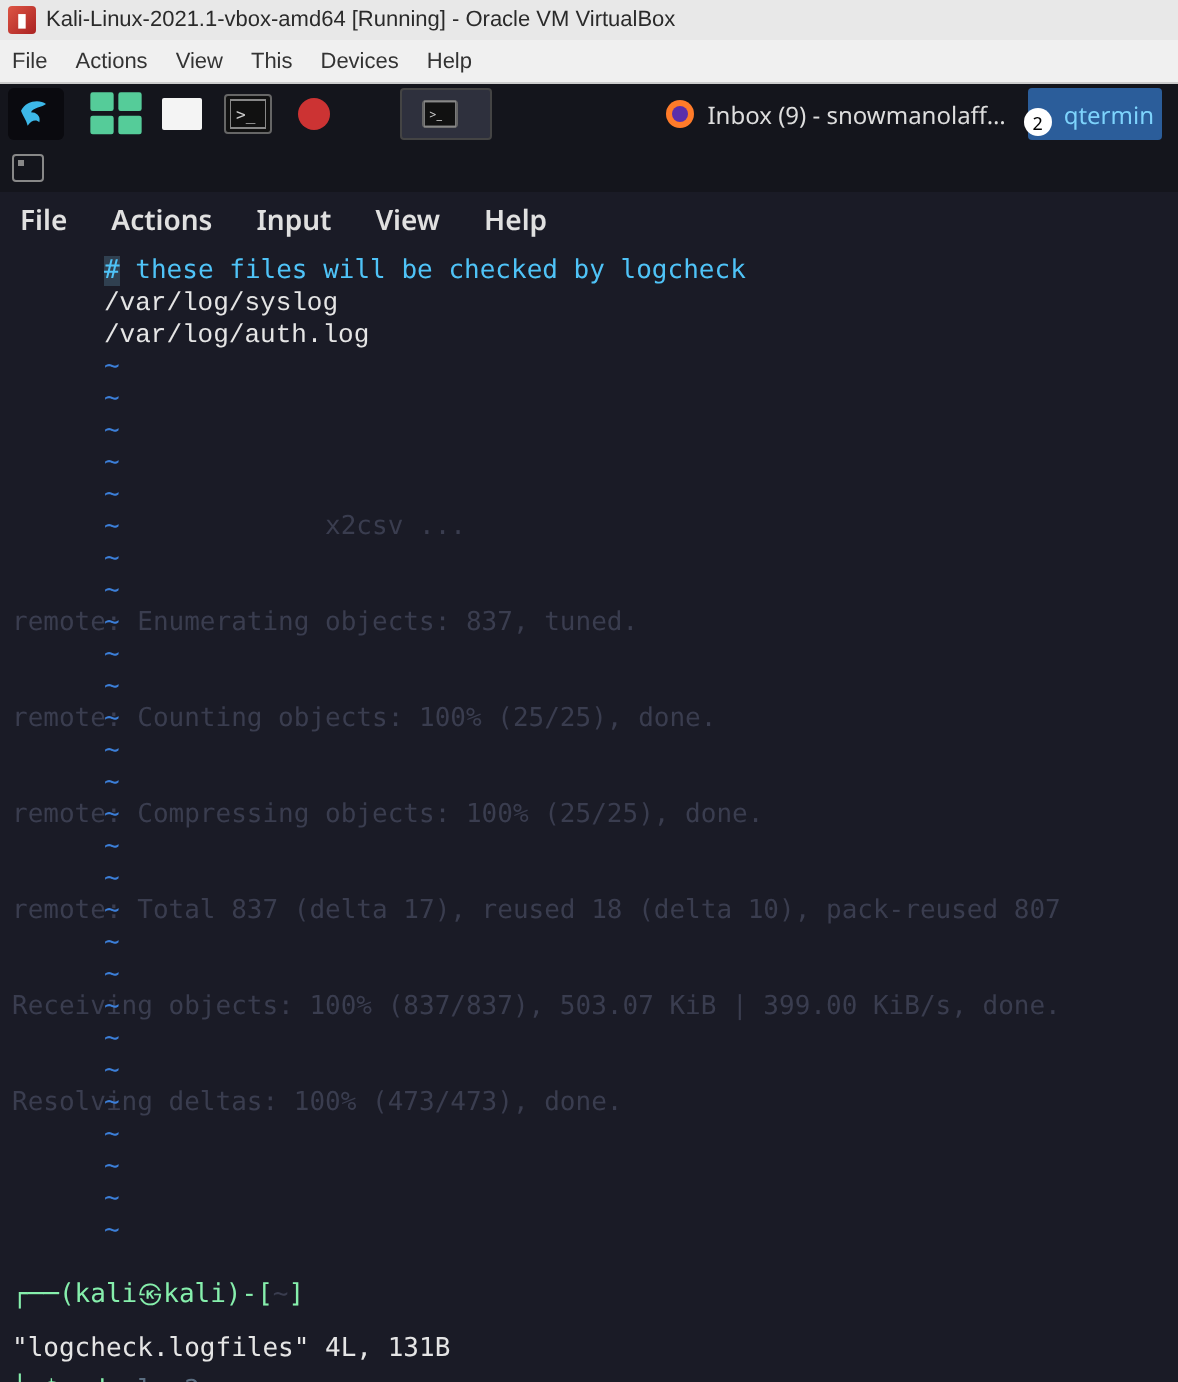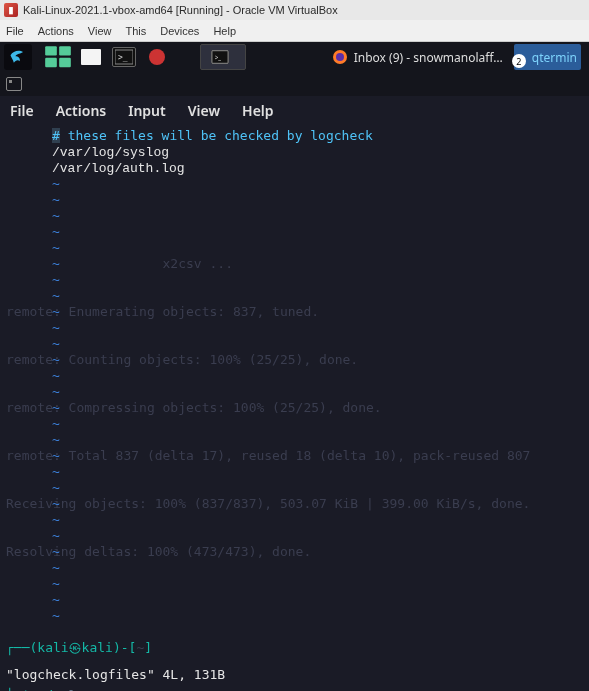--- a/index.html
+++ b/index.html
@@ -148,21 +148,21 @@
 .fg-layer {
   position: absolute;
   top: 4px; left: 6px; right: 6px;
   z-index: 2;
   margin-left: 46px;
 }
 .line { white-space: pre; height: 16px; }
 .c-comment { color: #4fc3f7; }
 .c-hash { color: #4fc3f7; background: #304050; }
 .c-white { color: #e5e5e5; font-family: Liberation Mono, monospace; }
-.c-prompt { color: #14b8a6; }
+.c-prompt { color: #86efac; }
 .c-underline { text-decoration: underline; color: #5a6d80; }
 .tilde-col .line { color: #3c7fd8; }
 .status-line {
   position: absolute;
   bottom: 6px; left: 6px;
   color: #e5e5e5;
   font-family: "DejaVu Sans Mono", Consolas, monospace;
   font-size: 13px;
 }
 .files-icon svg, .term-mini svg { width:18px; height:16px; }

